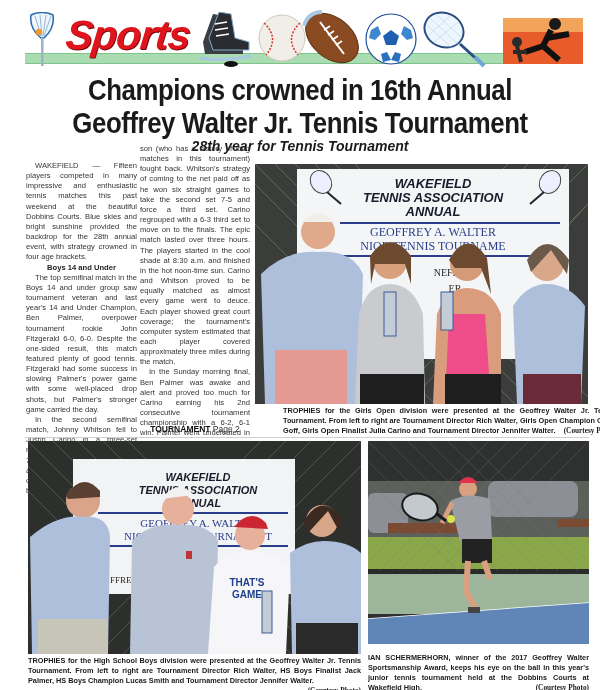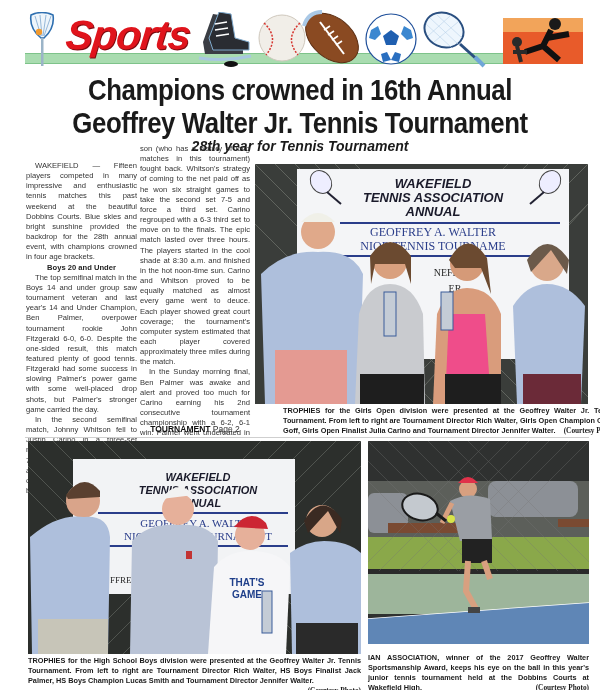--- a/index.html
+++ b/index.html
@@ -102,22 +102,22 @@
   </svg>
 </div>
 
 <div class="headline">
   <div>Champions crowned in 16th Annual</div>
   <div>Geoffrey Walter Jr. Tennis Tournament</div>
 </div>
 <div class="subhead">28th year for Tennis Tournament</div>
 
 <div class="col col1">
-  <p>WAKEFIELD — Fifteen players competed in many impressive and enthusiastic tennis matches this past weekend at the beautiful Dobbins Courts. Blue skies and bright sunshine provided the backdrop for the 28th annual event, with champions crowned in four age brackets.</p>
-  <p class="sect">Boys 20 and Under</p>
+  <p>WAKEFIELD — Fifteen players competed in many impressive and enthusiastic tennis matches this past weekend at the beautiful Dobbins Courts. Blue skies and bright sunshine provided the backdrop for the 28th annual event, with strategy crowned in four age brackets.</p>
+  <p class="sect">Boys 14 and Under</p>
   <p>The top semifinal match in the Boys 14 and under group saw tournament veteran and last year's 14 and Under Champion, Ben Palmer, overpower tournament rookie John Fitzgerald 6-0, 6-0. Despite the one-sided result, this match featured plenty of good tennis. Fitzgerald had some success in slowing Palmer's power game with some well-placed drop shots, but Palmer's stronger game carried the day.</p>
   <p>In the second semifinal match, Johnny Whitson fell to Justin Carino in a three-set marathon with a score of 6-4,5-7,6-3. Carino took the first set and was cruising at 5-1, relying on a strong two-handed backhand, before Johnny Whit-</p>
 </div>
 
 <div class="col col2">
   <p style="text-indent:0">son (who has a history of long matches in this tournament) fought back. Whitson's strategy of coming to the net paid off as he won six straight games to take the second set 7-5 and force a third set. Carino regrouped with a 6-3 third set to move on to the finals. The epic match lasted over three hours. The players started in the cool shade at 8:30 a.m. and finished in the hot noon-time sun. Carino and Whitson proved to be equally matched as almost every game went to deuce. Each player showed great court coverage; the tournament's computer system estimated that each player covered approximately three miles during the match.</p>
   <p>In the Sunday morning final, Ben Palmer was awake and alert and proved too much for Carino earning his 2nd consecutive tournament championship with a 6-2, 6-1 win. Palmer went undefeated in the U14 division these past two years and will move up into the strong HS division next year.</p>
 </div>
 <div class="jump">
   <b>TOURNAMENT</b>
@@ -247,15 +247,15 @@
     <path d="M100 120 L98 150 L108 168" stroke="#d8a080" stroke-width="6" fill="none"></path>
     <path d="M116 120 L122 138" stroke="#d8a080" stroke-width="6" fill="none"></path>
     <path d="M84 62 L74 82" stroke="#d8a080" stroke-width="5"></path>
     <ellipse cx="52" cy="66" rx="18" ry="13" transform="rotate(15 52 66)" fill="#c4c9cf" stroke="#1a1a1a" stroke-width="2"></ellipse>
     <path d="M68 72 L78 80" stroke="#1a1a1a" stroke-width="3"></path>
     <circle cx="83" cy="78" r="4" fill="#d8e44a"></circle>
     <rect x="100" y="166" width="12" height="6" fill="#444"></rect>
   </svg>
 </div>
 <div class="cap cap3">
-  <span>IAN ASSOCIATION,</span><span> winner of the 2017 Geoffrey Walter Sportsmanship Award, keeps his eye on the ball in this year's junior tennis tournament held at the Dobbins Courts at Wakefield High.</span>
+  <span>IAN SCHERMERHORN,</span><span> winner of the 2017 Geoffrey Walter Sportsmanship Award, keeps his eye on the ball in this year's junior tennis tournament held at the Dobbins Courts at Wakefield High.</span>
   <span class="credit">(Courtesy Photo)</span>
 </div>
 
 </body></html>

